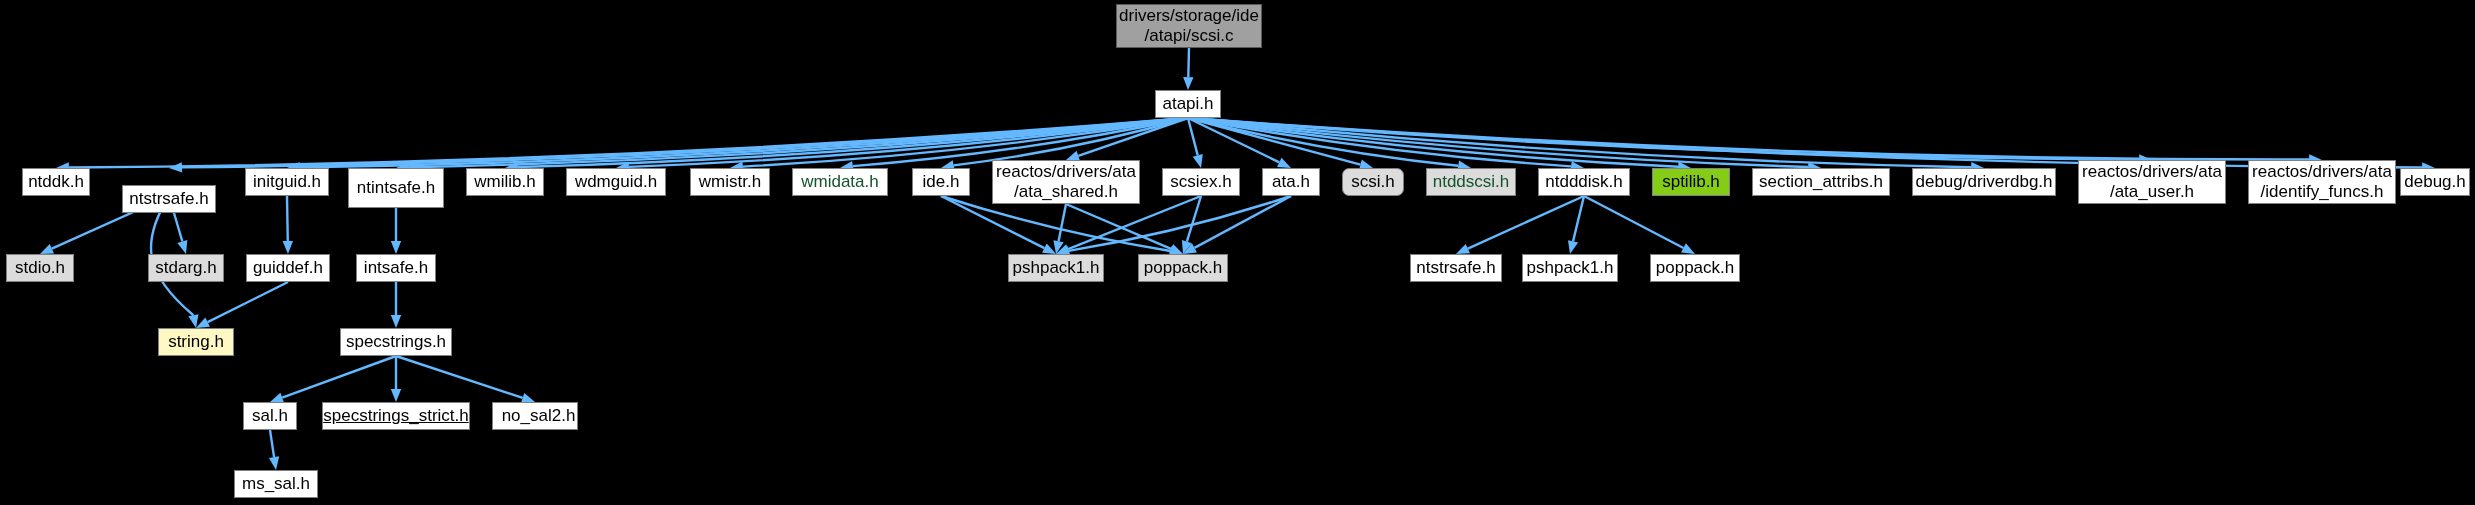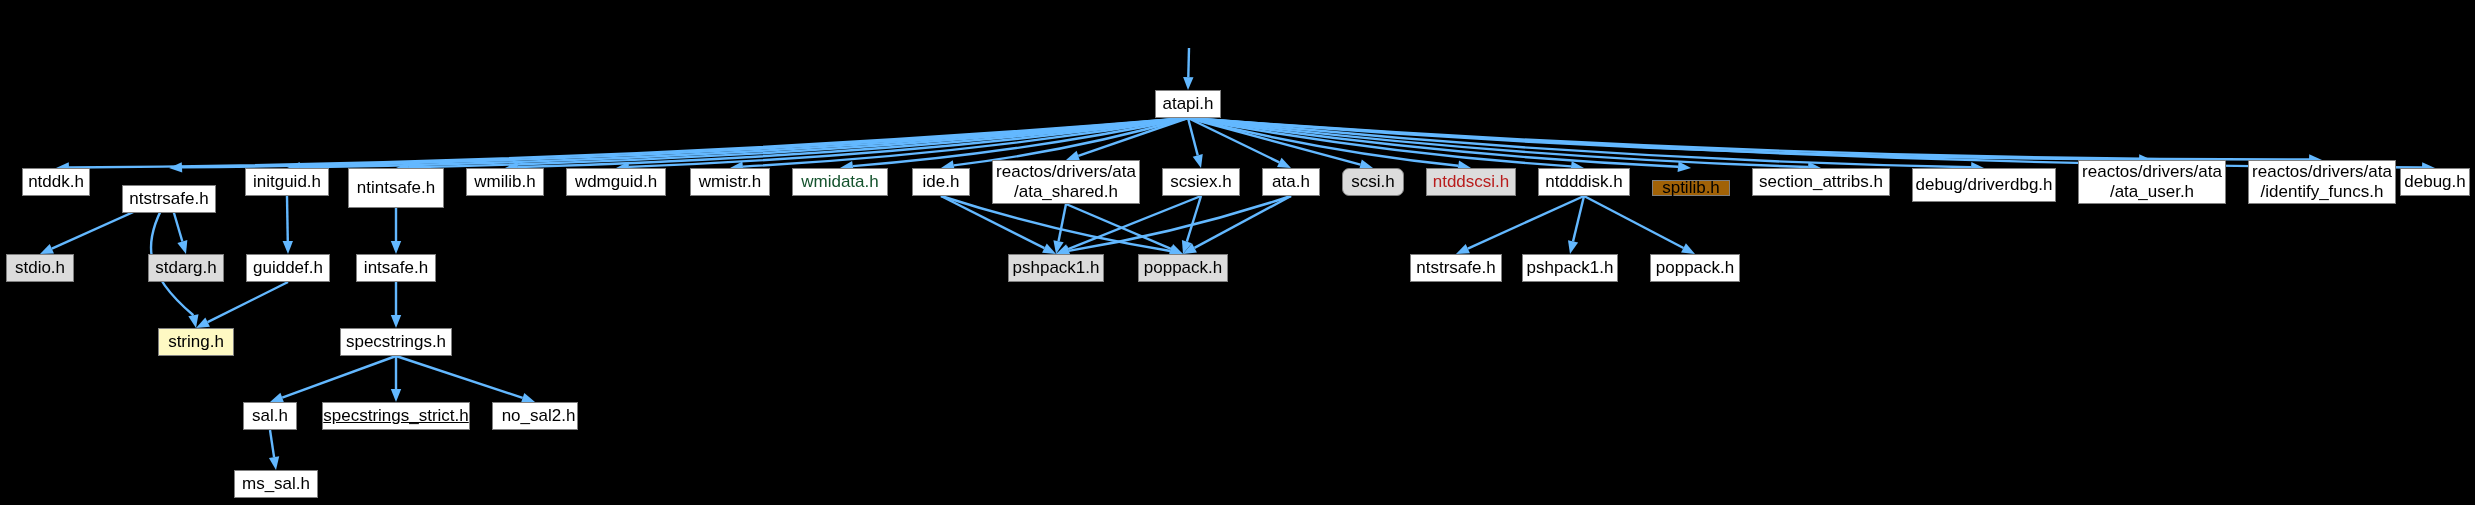--- a/index.html
+++ b/index.html
@@ -102,40 +102,42 @@
       <polygon points="1056,254 1067.3752582549566,245.83645299927556 1069.86728839202,255.93347165806634" fill="#63b8ff"></polygon>
       <path d="M1291,196 L1194.4529275808857,247.84935370656143" stroke="#63b8ff" stroke-width="2.4" fill="none"></path>
       <polygon points="1183,254 1191.9926690635102,243.2681826742072 1196.9131860982611,252.43052473891566" fill="#63b8ff"></polygon>
       <path d="M1584,196 L1467.841092198446,248.6345050975792" stroke="#63b8ff" stroke-width="2.4" fill="none"></path>
       <polygon points="1456,254 1465.6948942374777,243.89806821820082 1469.9872901594142,253.37094197695757" fill="#63b8ff"></polygon>
       <path d="M1584,196 L1573.0503269303506,241.36293128854726" stroke="#63b8ff" stroke-width="2.4" fill="none"></path>
       <polygon points="1570,254 1567.9954994457696,240.142800516407 1578.1051544149316,242.58306206068752" fill="#63b8ff"></polygon>
       <path d="M1584,196 L1683.4781008498815,247.97954819182996" stroke="#63b8ff" stroke-width="2.4" fill="none"></path>
       <polygon points="1695,254 1681.0699201266134,252.58830785187737 1685.8862815731495,243.37078853178255" fill="#63b8ff"></polygon>
     </svg>
+<div class="node root two" style="left: 1116px; top: 4px; width: 146px; height: 44px; background: rgb(160, 160, 160); color: rgb(0, 0, 0);">drivers/storage/ide
+/atapi/scsi.c</div>
     <div class="node" style="left: 1155px; top: 90px; width: 66px; height: 28px; background: rgb(255, 255, 255); color: rgb(0, 0, 0);">atapi.h</div>
     <div class="node" style="left: 22px; top: 168px; width: 68px; height: 28px; background: rgb(255, 255, 255); color: rgb(0, 0, 0);">ntddk.h</div>
     <div class="node" style="left: 122px; top: 168px; width: 94px; height: 28px; background: rgb(255, 255, 255); color: rgb(0, 0, 0); margin-top: 17px;">ntstrsafe.h</div>
     <div class="node" style="left: 245px; top: 168px; width: 84px; height: 28px; background: rgb(255, 255, 255); color: rgb(0, 0, 0);">initguid.h</div>
     <div class="node" style="left: 348px; top: 168px; width: 96px; height: 40px; background: rgb(255, 255, 255); color: rgb(0, 0, 0);">ntintsafe.h</div>
     <div class="node" style="left: 466px; top: 168px; width: 78px; height: 28px; background: rgb(255, 255, 255); color: rgb(0, 0, 0);">wmilib.h</div>
     <div class="node" style="left: 566px; top: 168px; width: 100px; height: 28px; background: rgb(255, 255, 255); color: rgb(0, 0, 0);">wdmguid.h</div>
     <div class="node" style="left: 690px; top: 168px; width: 80px; height: 28px; background: rgb(255, 255, 255); color: rgb(0, 0, 0);">wmistr.h</div>
     <div class="node" style="left: 792px; top: 168px; width: 96px; height: 28px; background: rgb(255, 255, 255); color: #14532d;">wmidata.h</div>
     <div class="node" style="left: 912px; top: 168px; width: 58px; height: 28px; background: rgb(255, 255, 255); color: rgb(0, 0, 0);">ide.h</div>
     <div class="node two" style="left: 992px; top: 160px; width: 148px; height: 44px; background: rgb(255, 255, 255); color: rgb(0, 0, 0);">reactos/drivers/ata
 /ata_shared.h</div>
     <div class="node" style="left: 1162px; top: 168px; width: 78px; height: 28px; background: rgb(255, 255, 255); color: rgb(0, 0, 0);">scsiex.h</div>
     <div class="node" style="left: 1262px; top: 168px; width: 58px; height: 28px; background: rgb(255, 255, 255); color: rgb(0, 0, 0);">ata.h</div>
     <div class="node gray" style="left: 1342px; top: 168px; width: 62px; height: 28px; background: rgb(220, 220, 220); color: rgb(0, 0, 0); border-radius: 7px;">scsi.h</div>
-    <div class="node gray" style="left: 1426px; top: 168px; width: 90px; height: 28px; background: rgb(220, 220, 220); color: #b91c1c;">ntddscsi.h</div>
+    <div class="node gray" style="left: 1426px; top: 168px; width: 90px; height: 28px; background: rgb(220, 220, 220); color: #14532d;">ntddscsi.h</div>
     <div class="node" style="left: 1538px; top: 168px; width: 92px; height: 28px; background: rgb(255, 255, 255); color: rgb(0, 0, 0);">ntdddisk.h</div>
-    <div class="node" style="left: 1652px; top: 180px; width: 78px; height: 16px; background: #a16207; color: rgb(0, 0, 0);">sptilib.h</div>
+    <div class="node" style="left: 1652px; top: 168px; width: 78px; height: 28px; background: #84cc16; color: rgb(0, 0, 0);">sptilib.h</div>
     <div class="node" style="left: 1752px; top: 168px; width: 138px; height: 28px; background: rgb(255, 255, 255); color: rgb(0, 0, 0);">section_attribs.h</div>
-    <div class="node" style="left: 1912px; top: 168px; width: 144px; height: 34px; background: rgb(255, 255, 255); color: rgb(0, 0, 0);">debug/driverdbg.h</div>
+    <div class="node" style="left: 1912px; top: 168px; width: 144px; height: 28px; background: rgb(255, 255, 255); color: rgb(0, 0, 0);">debug/driverdbg.h</div>
     <div class="node two" style="left: 2078px; top: 160px; width: 148px; height: 44px; background: rgb(255, 255, 255); color: rgb(0, 0, 0);">reactos/drivers/ata
 /ata_user.h</div>
     <div class="node two" style="left: 2248px; top: 160px; width: 148px; height: 44px; background: rgb(255, 255, 255); color: rgb(0, 0, 0);">reactos/drivers/ata
 /identify_funcs.h</div>
     <div class="node" style="left: 2400px; top: 168px; width: 70px; height: 28px; background: rgb(255, 255, 255); color: rgb(0, 0, 0);">debug.h</div>
     <div class="node gray" style="left: 6px; top: 254px; width: 68px; height: 28px; background: rgb(220, 220, 220); color: rgb(0, 0, 0);">stdio.h</div>
     <div class="node gray" style="left: 148px; top: 254px; width: 76px; height: 28px; background: rgb(220, 220, 220); color: rgb(0, 0, 0);">stdarg.h</div>
     <div class="node" style="left: 246px; top: 254px; width: 84px; height: 28px; background: rgb(255, 255, 255); color: rgb(0, 0, 0);">guiddef.h</div>
     <div class="node" style="left: 356px; top: 254px; width: 80px; height: 28px; background: rgb(255, 255, 255); color: rgb(0, 0, 0);">intsafe.h</div>
     <div class="node gray" style="left: 1008px; top: 254px; width: 96px; height: 28px; background: rgb(220, 220, 220); color: rgb(0, 0, 0);">pshpack1.h</div>

